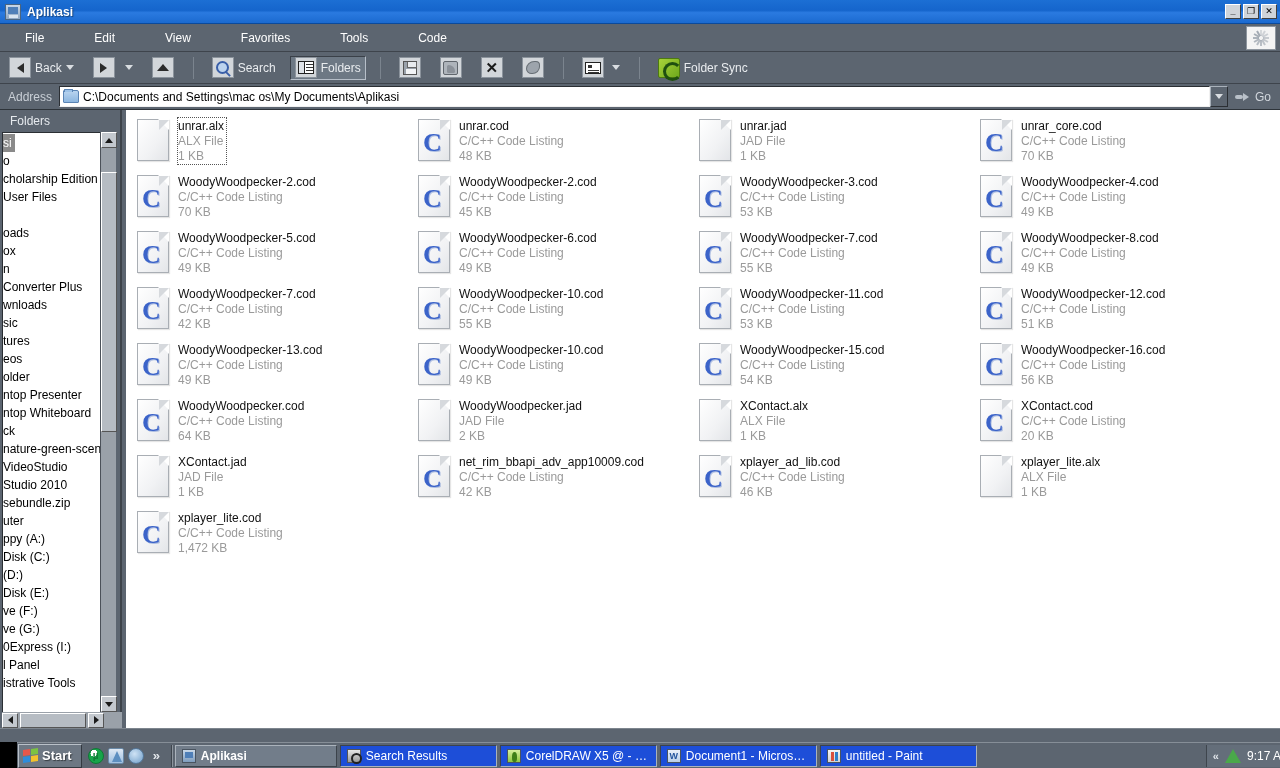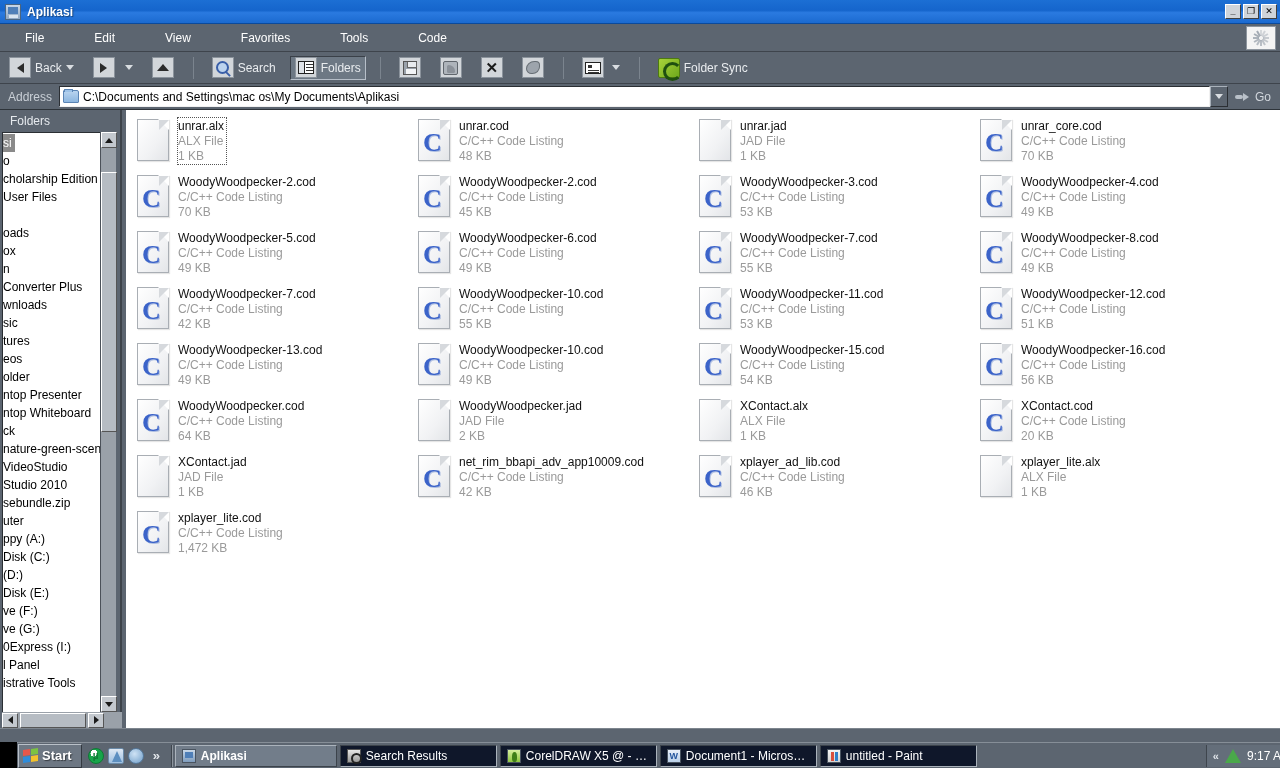--- a/index.html
+++ b/index.html
@@ -336,21 +336,21 @@
   .ql-icon.acrobat { background: linear-gradient(to bottom,#dfe9f4,#9fc0e0); border:1px solid #6a8aa8; border-radius:2px; position:relative;}
   .ql-icon.acrobat::after{content:"";position:absolute;left:3px;top:2px;width:0;height:0;border-style:solid;border-width:0 5px 11px 5px;border-color:transparent transparent #5d8fc0 transparent;}
   .ql-icon.ie { background: radial-gradient(circle at 40% 35%, #cfe3f5, #6f9dc8); border:1px solid #55789a; }
   .chev { color: #e3e7eb; font-size: 13px; font-weight: bold; padding: 0 5px; }
 
   .tb-sep { width: 2px; height: 22px; border-left: 1px solid #3e454d; border-right: 1px solid #8d959e; margin: 0 2px; }
 
   .task-btn {
     height: 22px; flex: 0 0 auto; display: flex; align-items: center; gap: 5px;
     padding: 0 6px; margin-right: 3px;
-    background: #0f172a;
+    background: #1d4ed8;
     border-top: 1px solid #3c434b; border-left: 1px solid #3c434b;
     border-right: 1px solid #aab2bb; border-bottom: 1px solid #aab2bb;
     cursor: default; overflow: hidden;
   }
   .task-btn.active {
     background: #727d8a;
     border-top: 1px solid #aab2bb; border-left: 1px solid #aab2bb;
     border-right: 1px solid #3c434b; border-bottom: 1px solid #3c434b;
   }
   .task-label { color: #fff; font-size: 12px; white-space: nowrap; overflow: hidden; text-overflow: ellipsis; }

